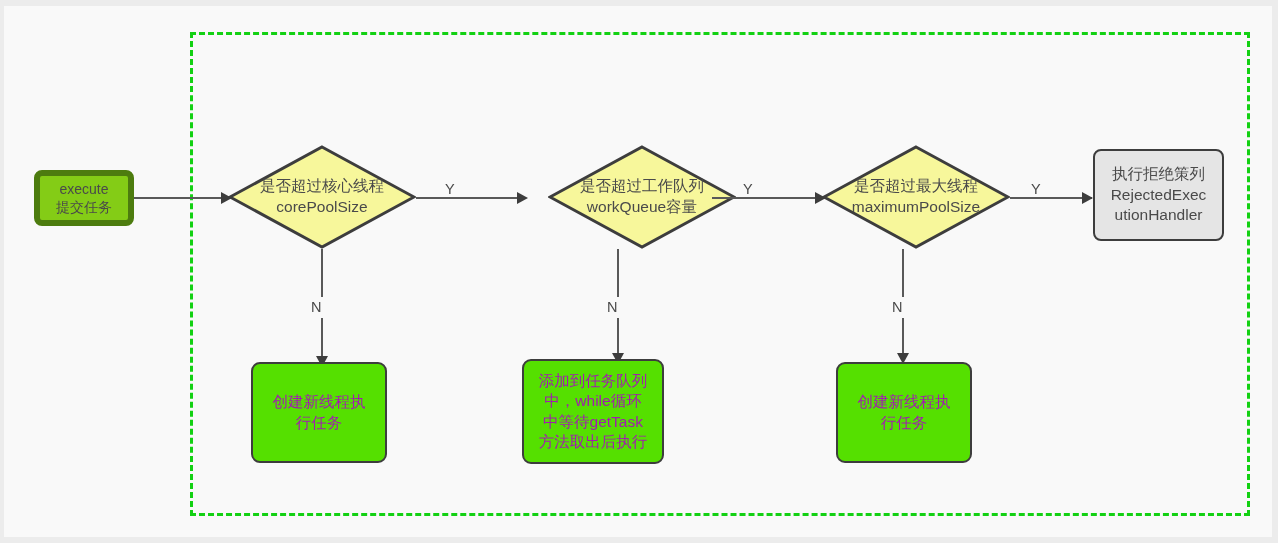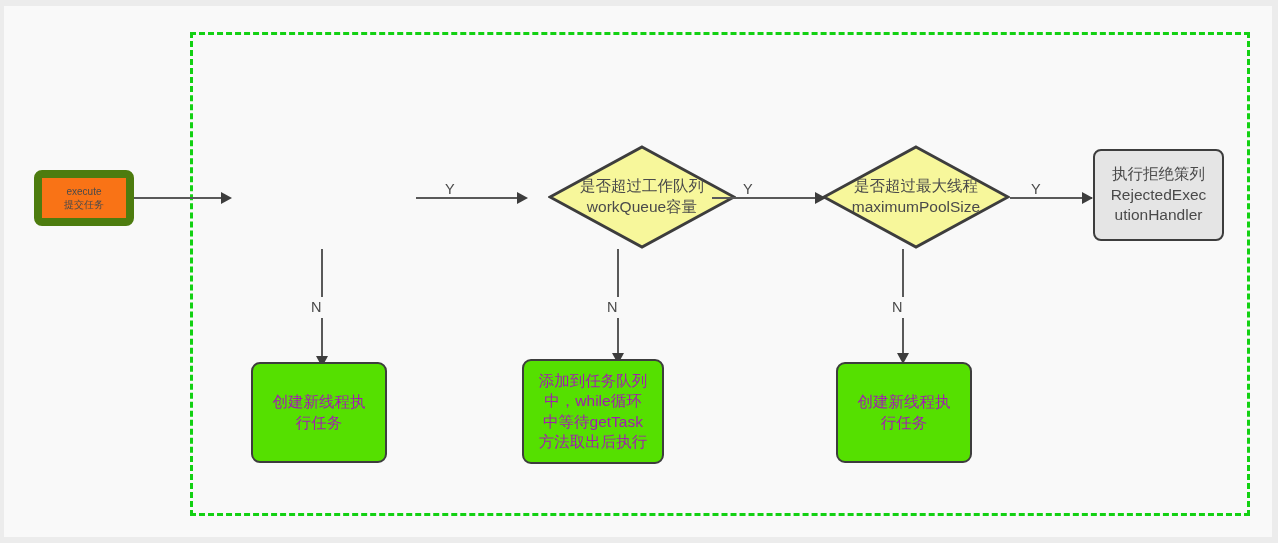--- a/index.html
+++ b/index.html
@@ -42,24 +42,24 @@
     align-items: center;
     justify-content: center;
     text-align: center;
     color: #4a4a4a;
     line-height: 1.32;
     white-space: pre-line;
   }
 
   
   .start-node {
-    background: #f97316;
-    border: 8px solid #4d7c0f;
+    background: #84cc16;
+    border: 6px solid #4d7c0f;
     border-radius: 8px;
-    font-size: 10px;
+    font-size: 14px;
   }
 
   
   .decision {
     position: absolute;
   }
   .decision .diamond-shape {
     position: absolute;
     inset: 0;
   }
@@ -137,20 +137,27 @@
 <div id="canvas">
 
   <div id="dashed-group"></div>
 
   <div class="node start-node" style="left:30px; top:164px; width:100px; height:56px;">execute
 提交任务</div>
 
   <div class="edge-line h" style="left:130px; top:191px; width:90px;"></div>
   <div class="arrow-right" style="left:217px; top:186px;"></div>
 
+  <div class="decision" style="left:224px; top:139px; width:188px; height:104px;">
+    <svg class="diamond-shape" viewBox="0 0 188 104" preserveAspectRatio="none">
+      <polygon points="94,2 186,52 94,102 2,52" fill="#f7f79b" stroke="#3d3d3d" stroke-width="3"></polygon>
+    </svg>
+    <div class="diamond-label">是否超过核心线程
+corePoolSize</div>
+  </div>
 
   <div class="edge-line h" style="left:412px; top:191px; width:110px;"></div>
   <div class="edge-label" style="left:438px; top:176px;">Y</div>
   <div class="arrow-right" style="left:513px; top:186px;"></div>
 
   <div class="edge-line v" style="left:317px; top:243px; height:118px;"></div>
   <div class="edge-label on-vertical" style="left:303px; top:291px;">N</div>
   <div class="arrow-down" style="left:312px; top:350px;"></div>
 
   <div class="decision" style="left:544px; top:139px; width:188px; height:104px;">

